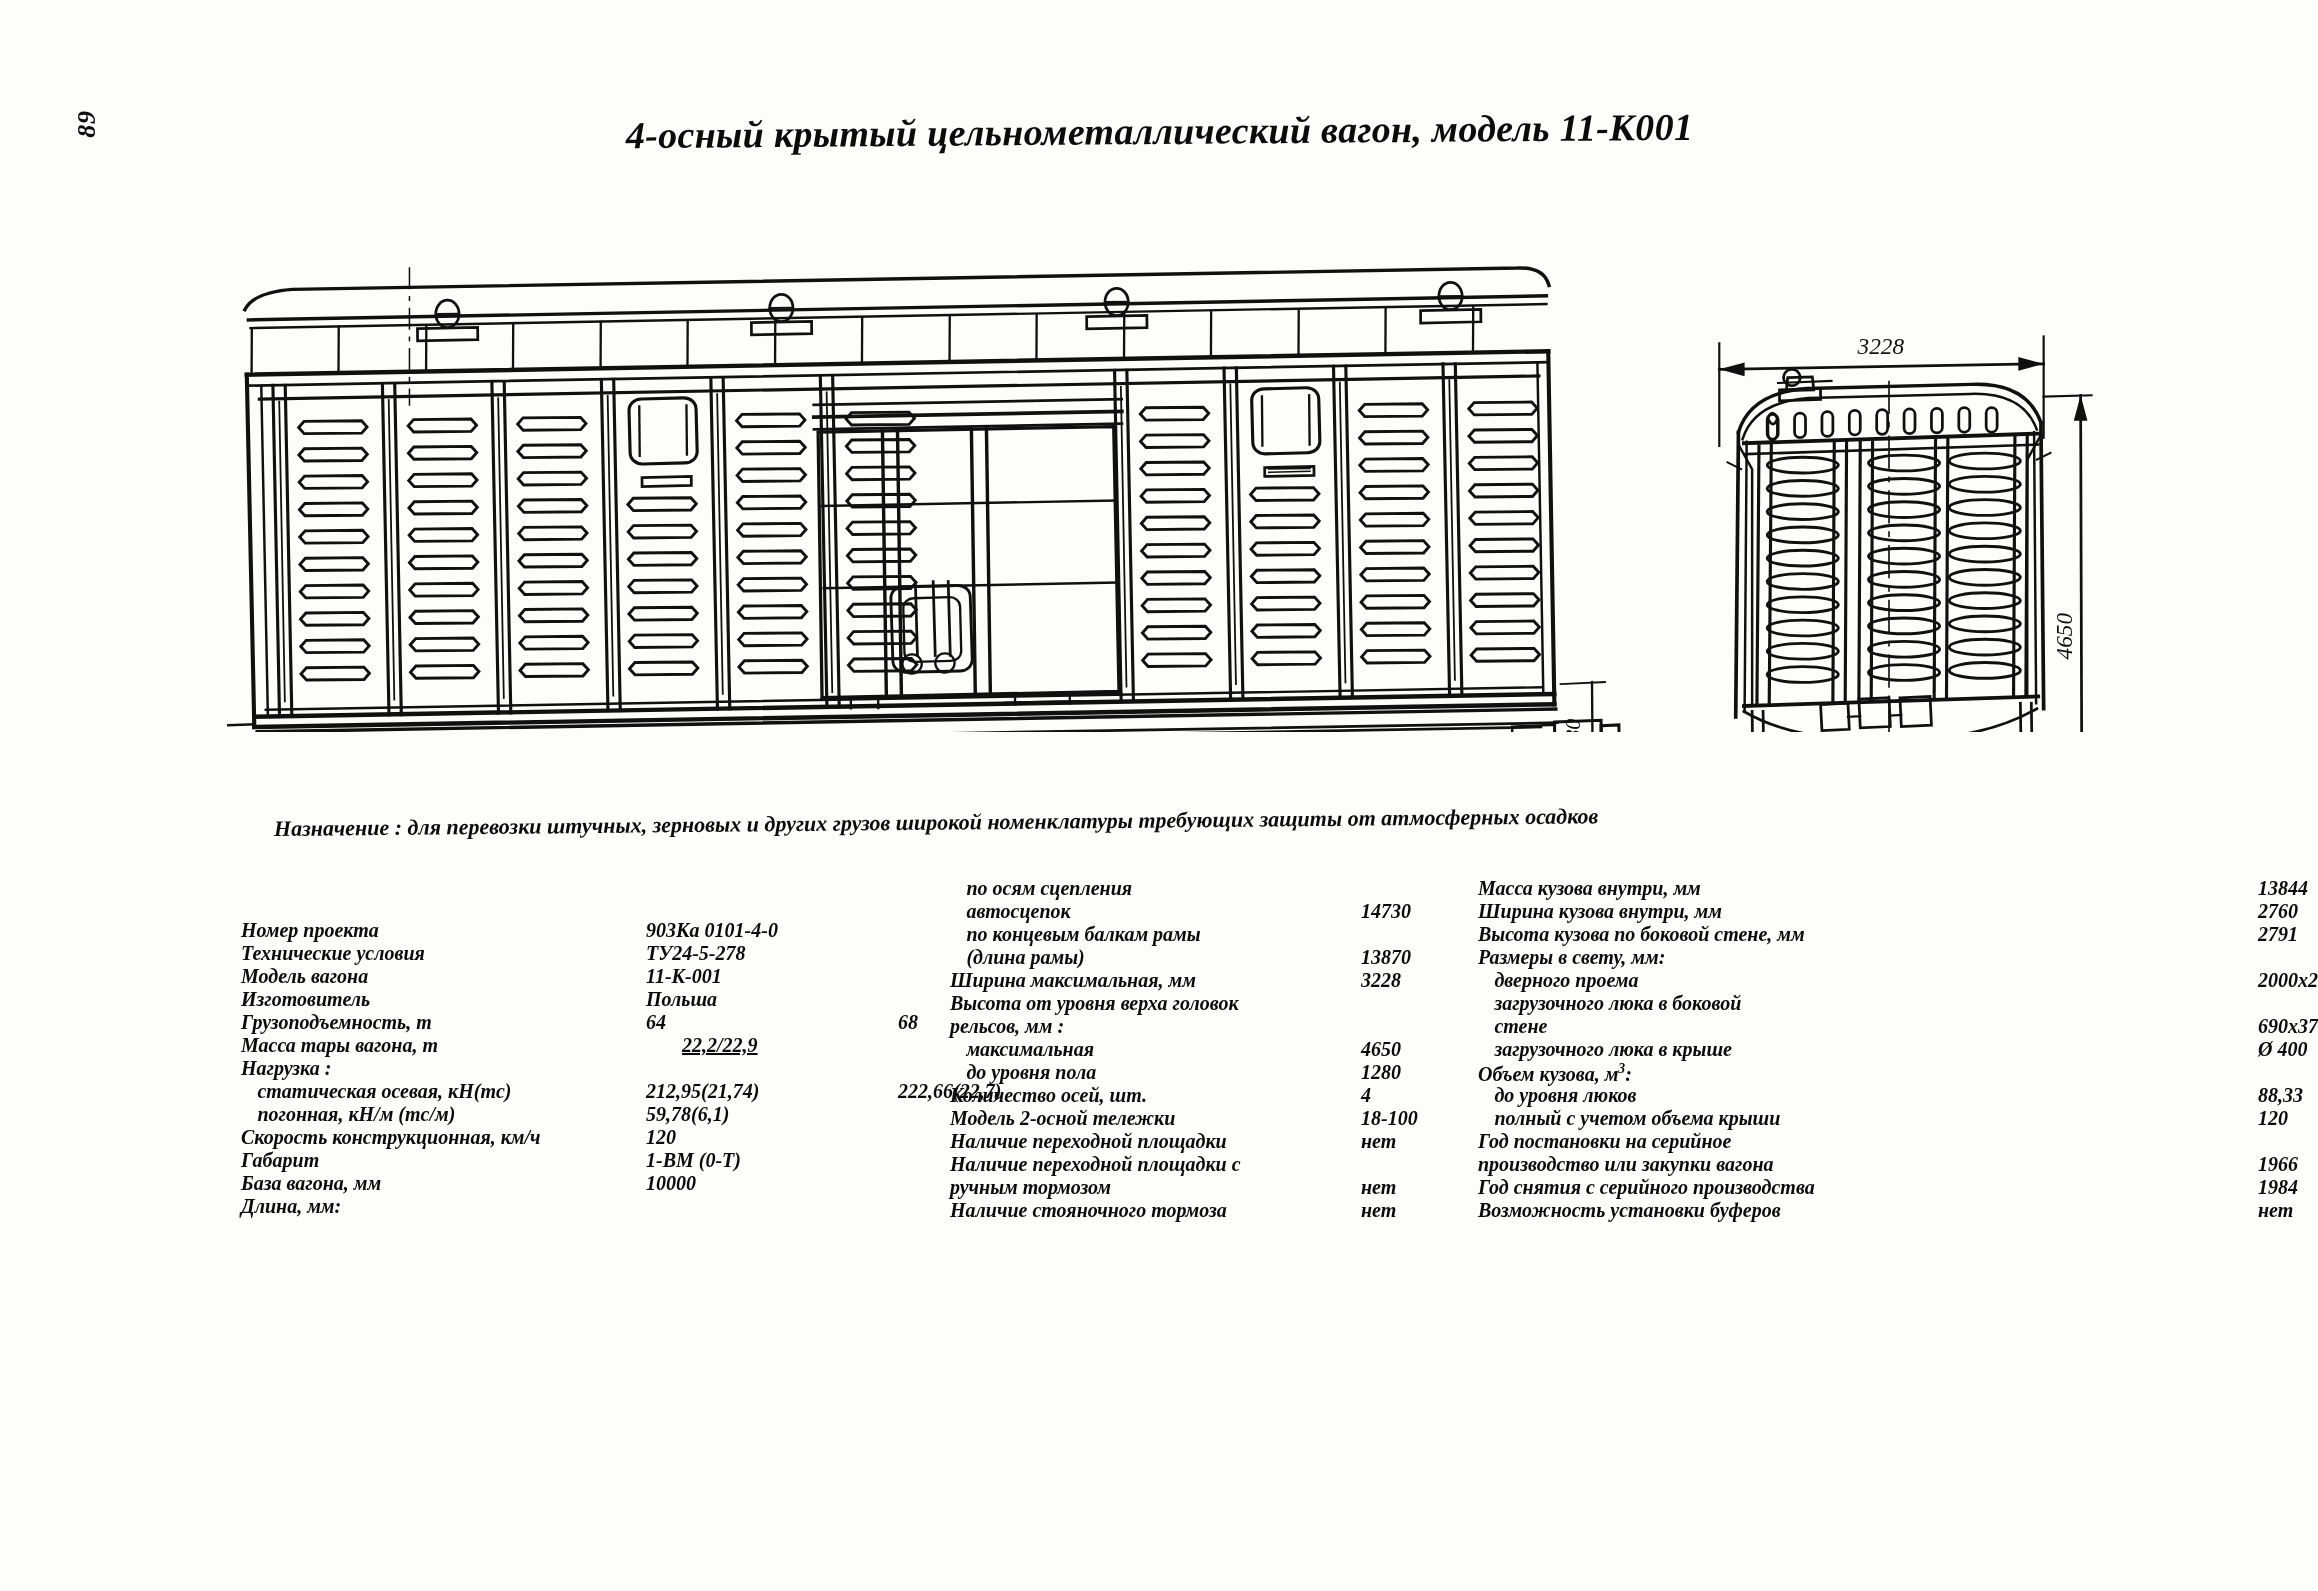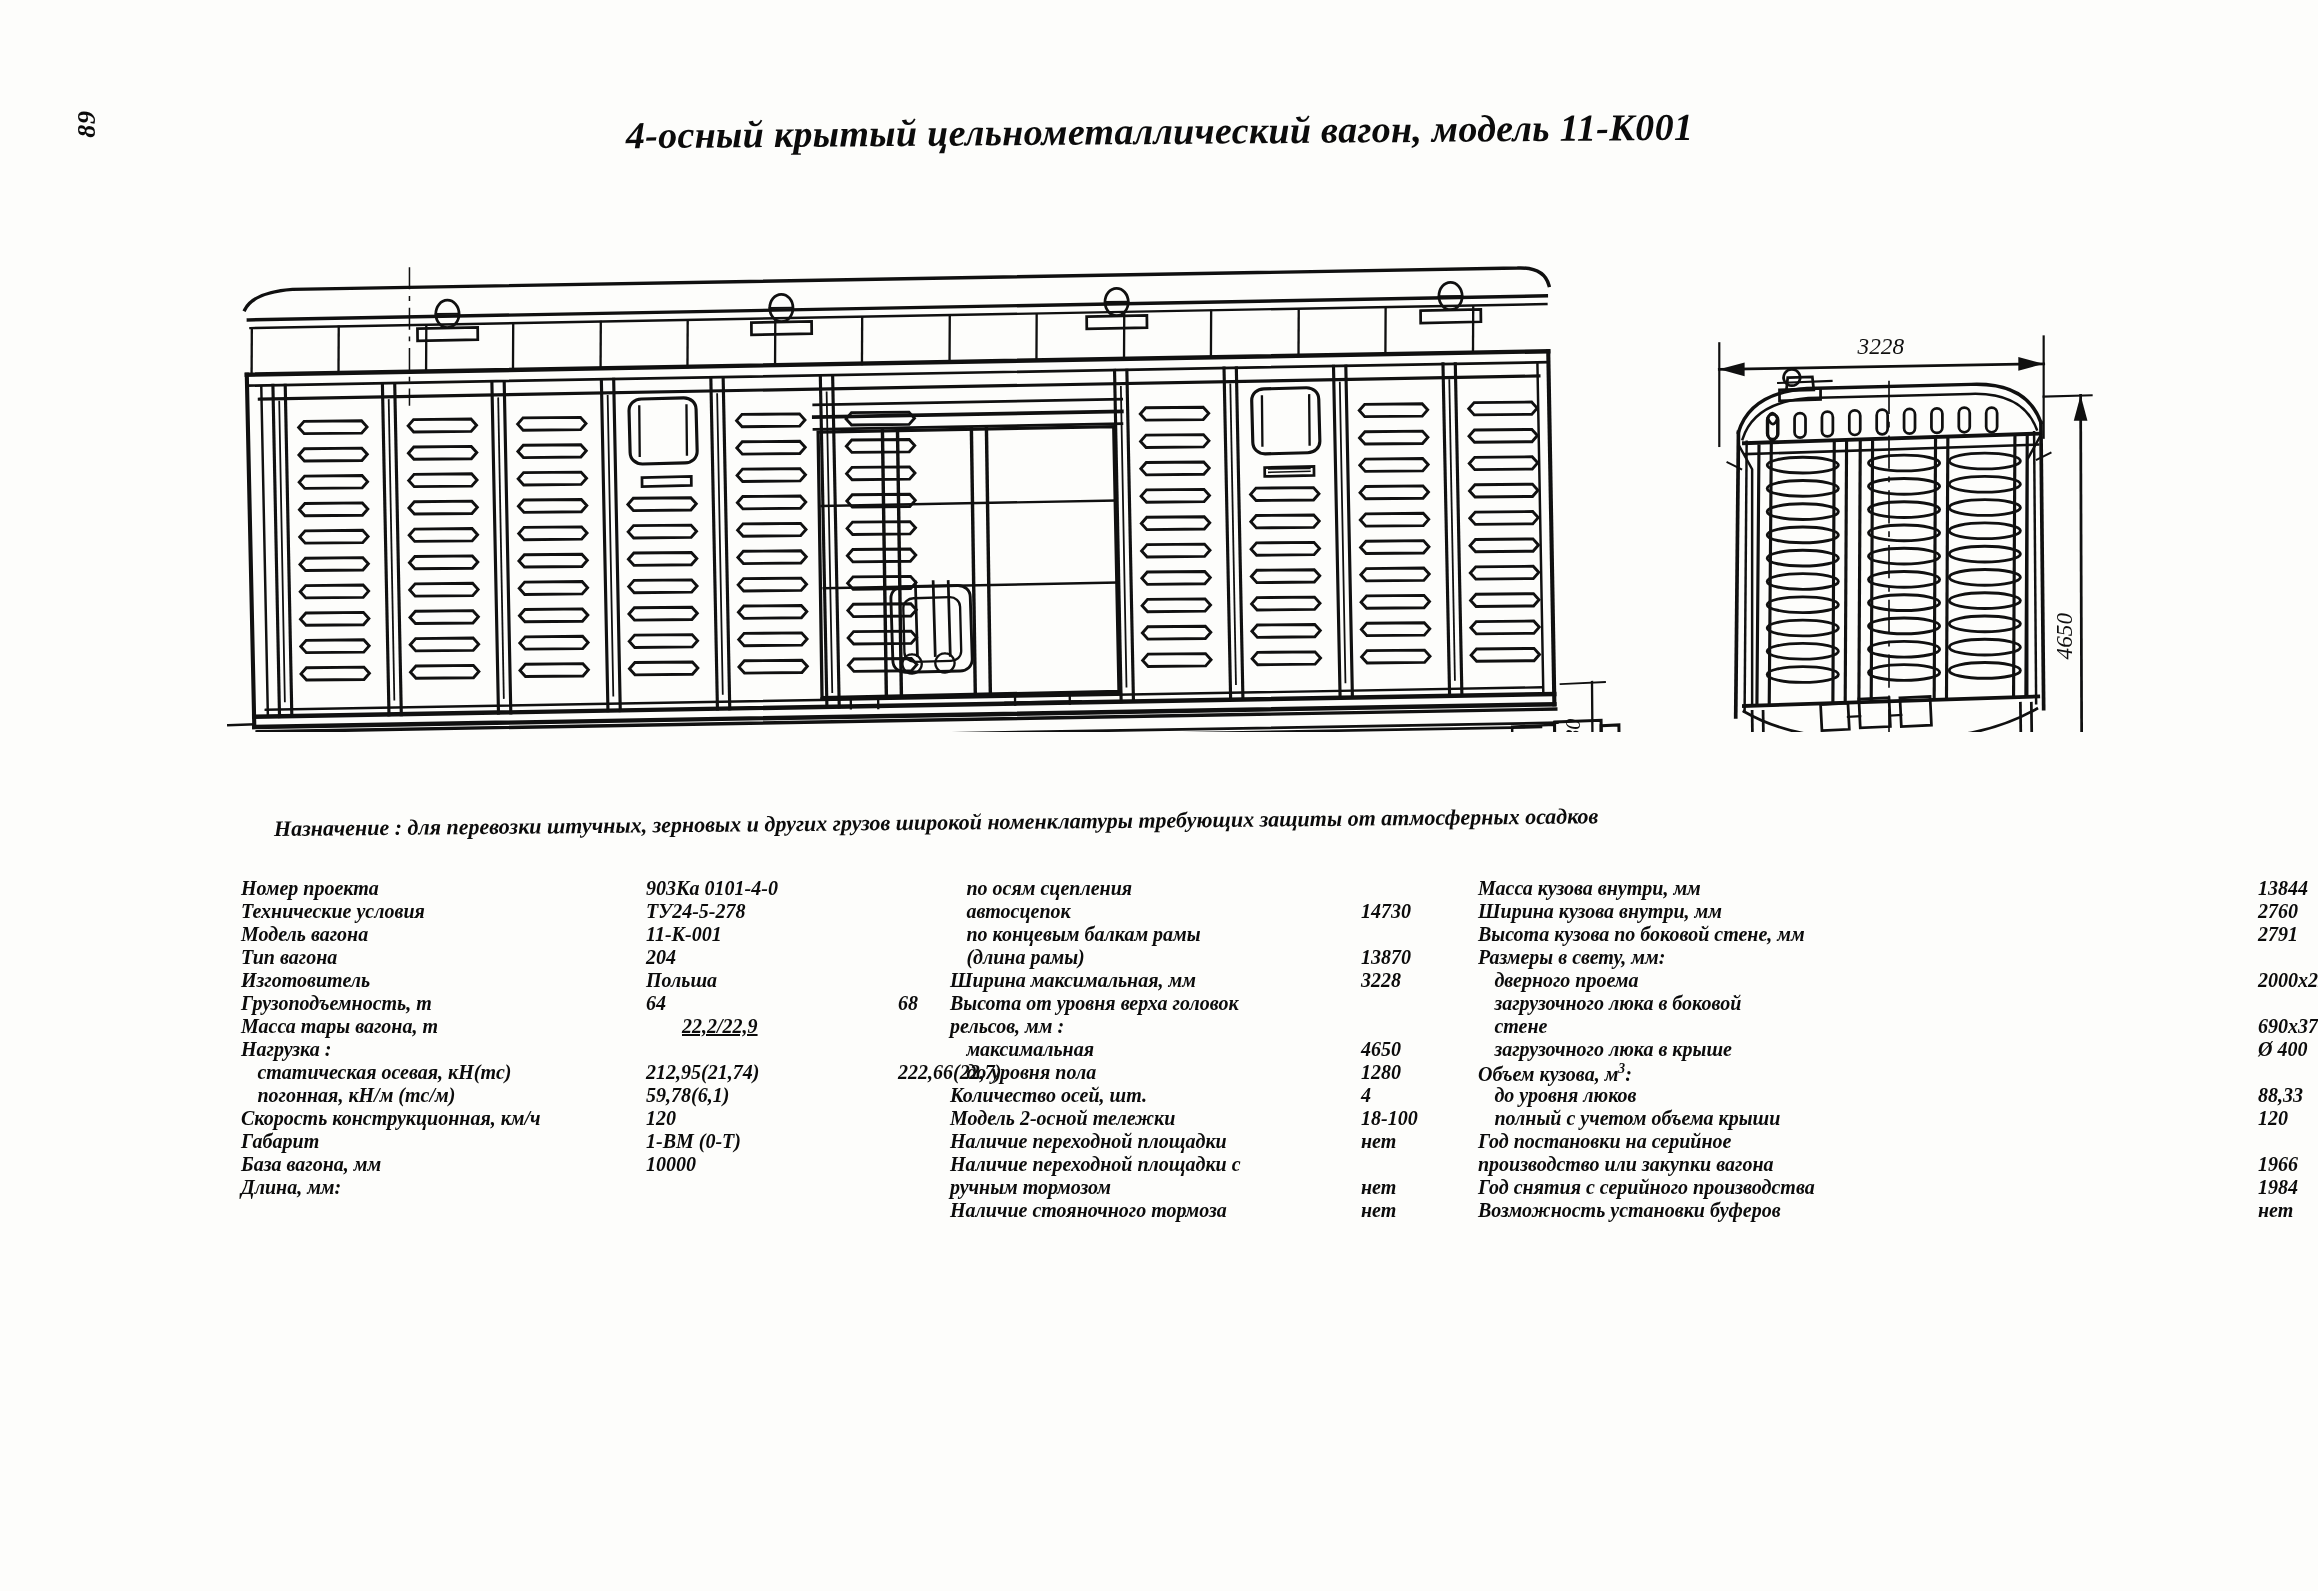--- a/index.html
+++ b/index.html
@@ -39,21 +39,21 @@
     white-space:nowrap;
     transform:rotate(-0.55deg);transform-origin:left center;
   }
 
   
   #spec-table{
     position:absolute;left:0;top:877px;width:2319px;height:411px;
     font-size:20px;font-style:italic;font-weight:700;
   }
   .spec-col{position:absolute;top:0;}
-  #col-left  {left:241px;width:698px;}
+  #col-left  {left:241px;width:698px;margin-top:42px;}
   #col-mid   {left:950px;width:520px;}
   #col-right {left:1478px;width:821px;}
 
   .srow{position:relative;height:23px;white-space:nowrap;}
   .slabel{position:absolute;left:0;top:0;}
   .slabel.ind1{left:16.4px;}
   .sval{position:absolute;top:0;}
 
   
   #col-left  .sval{left:405px;}
@@ -648,24 +648,20 @@
         </div>
         <div class="srow">
           <span class="slabel">Технические условия</span>
           <span class="sval">ТУ24-5-278</span>
         </div>
         <div class="srow">
           <span class="slabel">Модель вагона</span>
           <span class="sval">11-К-001</span>
         </div>
         <div class="srow">
-          <span class="slabel">Тип вагона</span>
-          <span class="sval">204</span>
-        </div>
-        <div class="srow">
           <span class="slabel">Изготовитель</span>
           <span class="sval">Польша</span>
         </div>
         <div class="srow">
           <span class="slabel">Грузоподъемность, т</span>
           <span class="sval">64</span>
           <span class="sval v2">68</span>
         </div>
         <div class="srow">
           <span class="slabel">Масса тары вагона, т</span>

